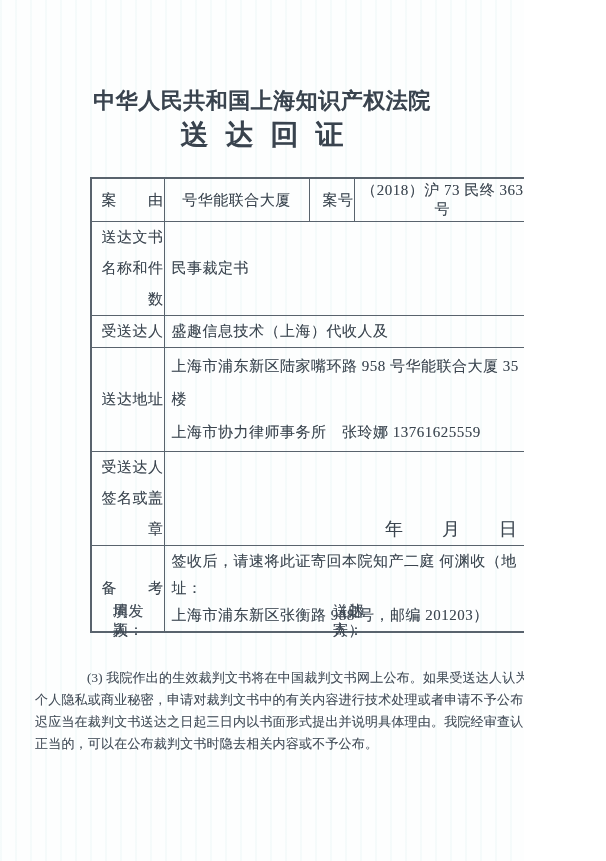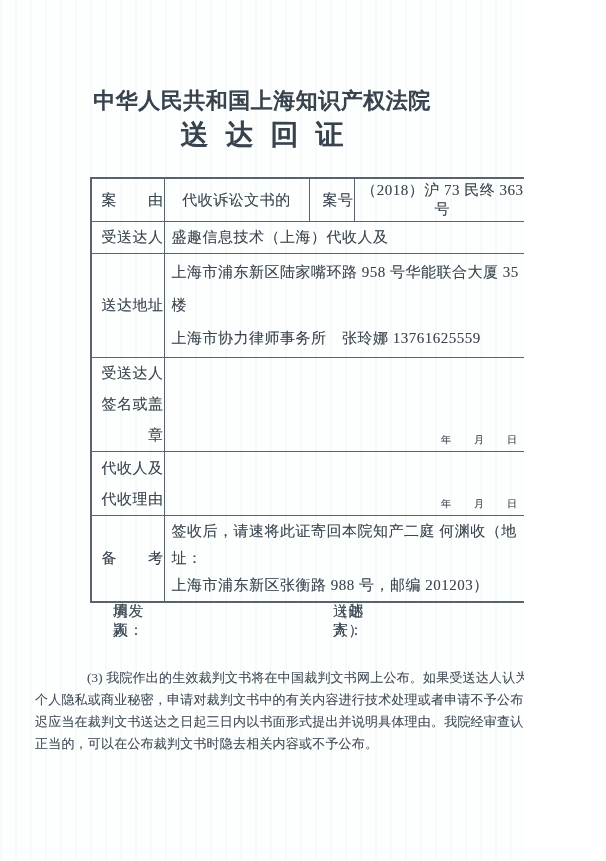--- a/index.html
+++ b/index.html
@@ -42,21 +42,21 @@
     color:#3b454f;
   }
   td.lbl { text-align:right; font-size:14px; }
   td.lbl.two { line-height:31px; }
   td.val { padding:2px 7px; text-align:left; }
   td.val.center { text-align:center; padding:2px 2px; }
   td.val.addr { line-height:33px; }
   td.val.remarks { line-height:27px; }
   .date {
     position:absolute; right:12px; bottom:4px;
-    font-size:10px; letter-spacing:1px; white-space:pre;
+    font-size:18px; letter-spacing:1px; white-space:pre;
   }
   .footer-line span { position:absolute; font-size:15px; letter-spacing:0.5px; }
   .issuer { left:113px; top:602px; }
   .server { left:333px; top:602px; }
   .name-gap { display:inline-block; width:9px; }
   .notes {
     position:absolute; left:35px; top:623px;
     font-size:13px; line-height:22px; color:#444e59;
     white-space:pre; letter-spacing:0.2px;
   }
@@ -80,43 +80,41 @@
   <table class="receipt">
     <colgroup>
       <col style="width:73px">
         <col style="width:145px">
         <col style="width:45px">
         <col style="width:177px">
     </colgroup>
     <tbody>
         <tr style="height:38px">
       <td class="lbl">案　　由</td>
-      <td class="val center">代收诉讼文书的</td>
+      <td class="val center">号华能联合大厦</td>
       <td class="lbl">案号</td>
       <td class="val center">（2018）沪 73 民终 363 号</td>
+    </tr>
+    <tr style="height:82px">
+      <td class="lbl two">送达文书
+名称和件数</td>
+      <td class="val" colspan="3">民事裁定书</td>
     </tr>
     <tr style="height:32px">
       <td class="lbl">受送达人</td>
       <td class="val" colspan="3">盛趣信息技术（上海）代收人及</td>
     </tr>
     <tr style="height:68px">
       <td class="lbl">送达地址</td>
       <td class="val addr" colspan="3">上海市浦东新区陆家嘴环路 958 号华能联合大厦 35 楼
 上海市协力律师事务所　张玲娜 13761625559</td>
     </tr>
     <tr style="height:65px">
       <td class="lbl two">受送达人
 签名或盖章</td>
-      <td class="val" colspan="3">
-        <div class="date">年　　月　　日</div>
-      </td>
-    </tr>
-    <tr style="height:64px">
-      <td class="lbl two">代收人及
-代收理由</td>
       <td class="val" colspan="3">
         <div class="date">年　　月　　日</div>
       </td>
     </tr>
     <tr style="height:62px">
       <td class="lbl">备　　考</td>
       <td class="val remarks" colspan="3">签收后，请速将此证寄回本院知产二庭 何渊收（地址：
 上海市浦东新区张衡路 988 号，邮编 201203）</td>
     </tr>
   </tbody>

